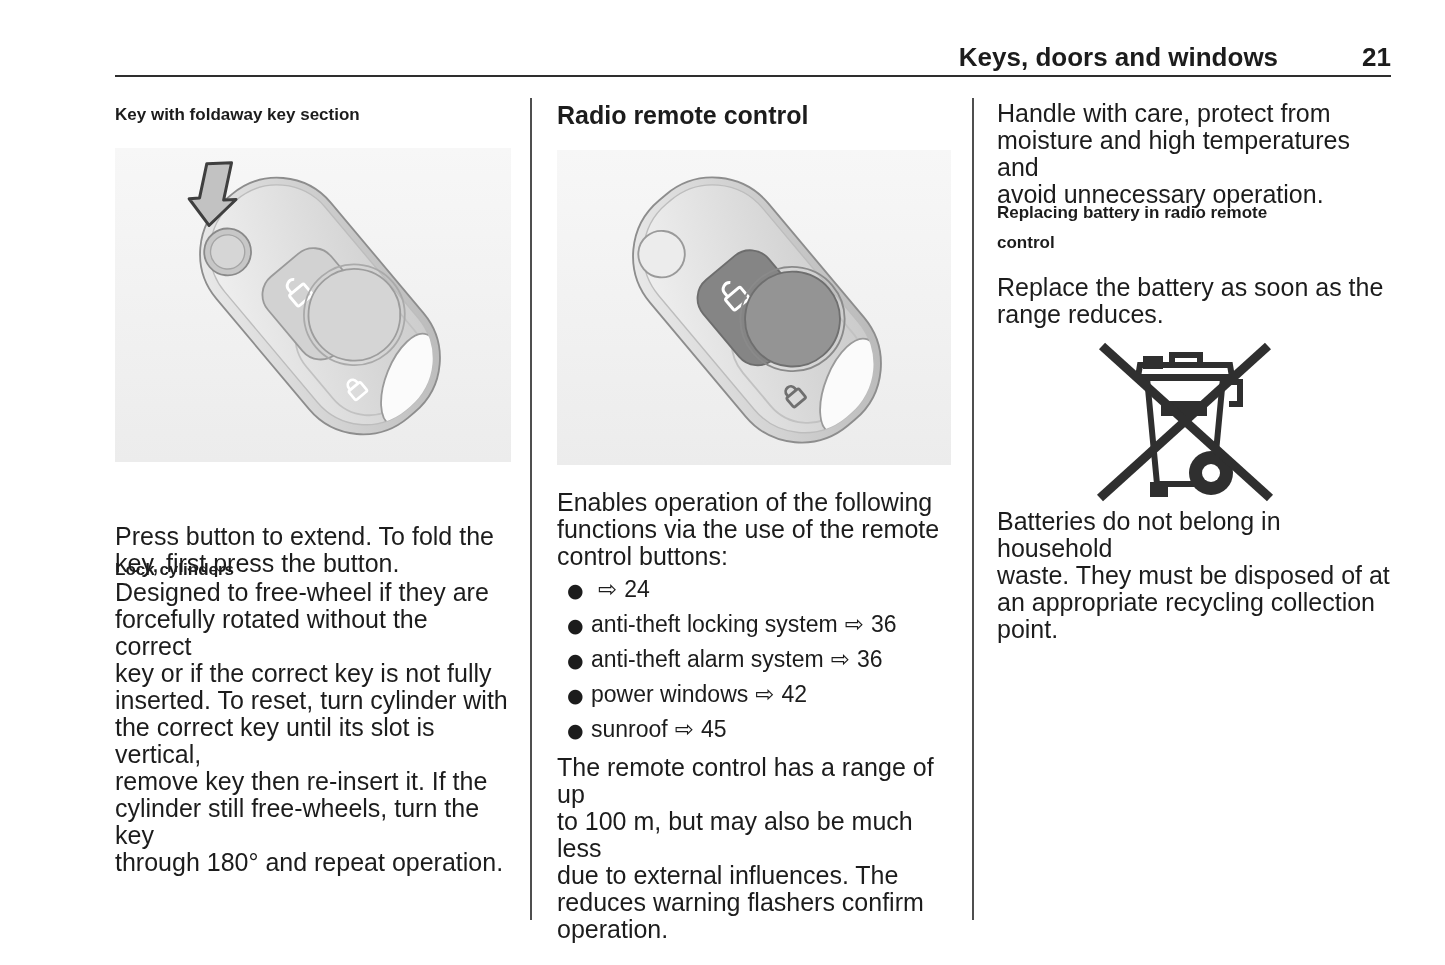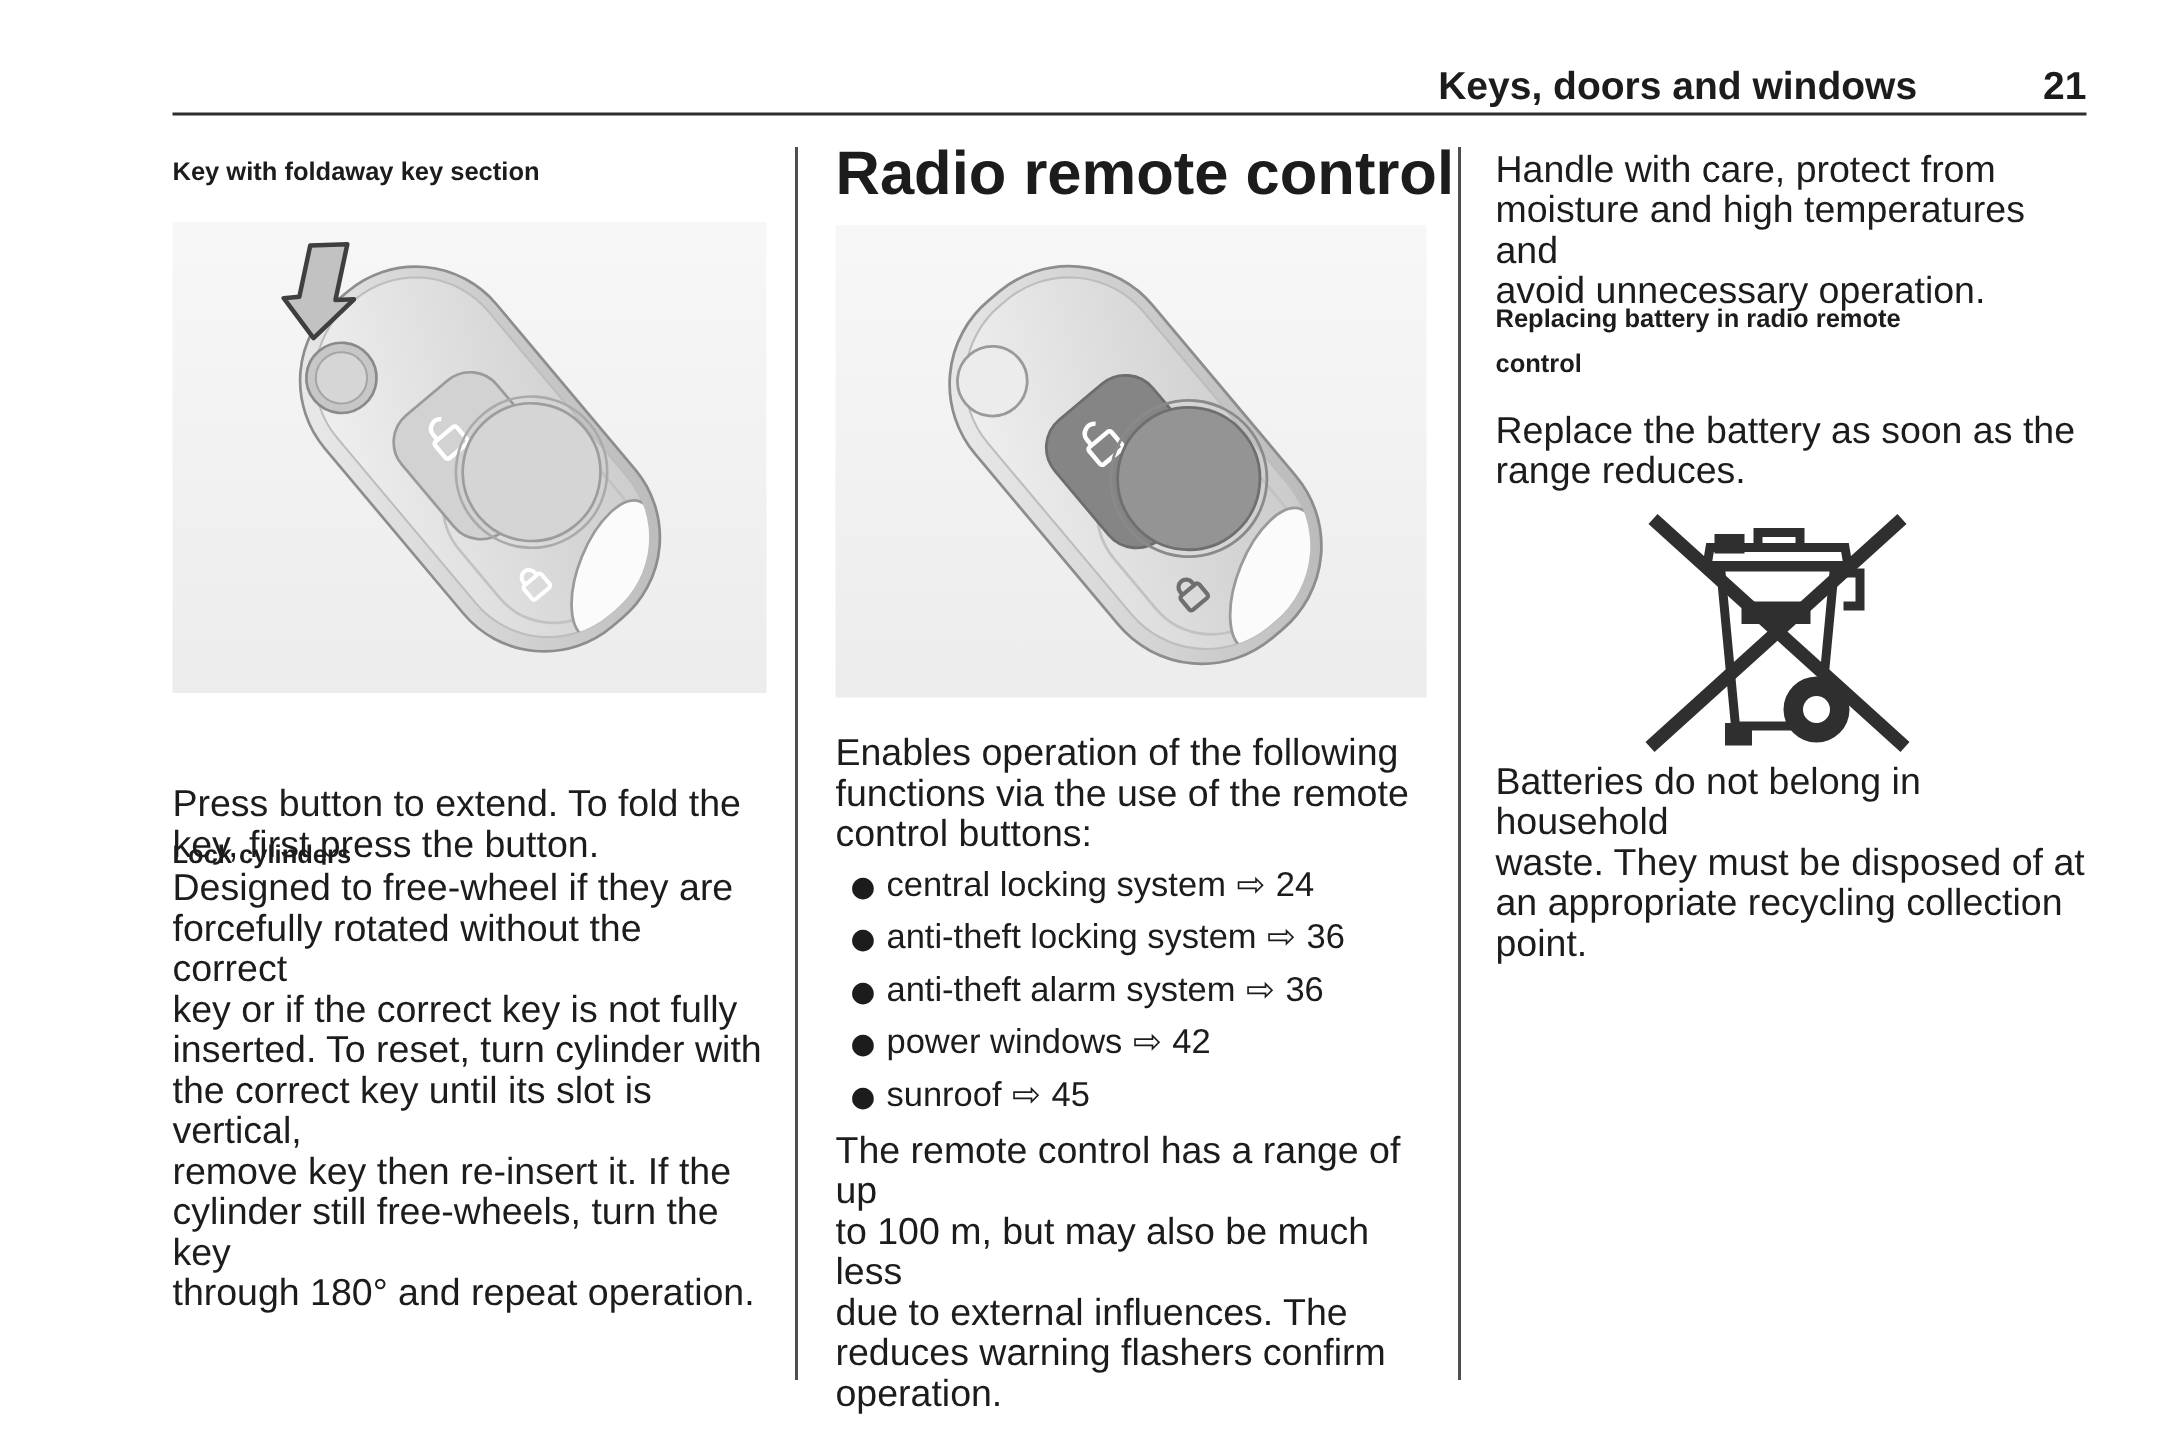--- a/index.html
+++ b/index.html
@@ -14,21 +14,21 @@
             font-weight:bold; font-size:26px; line-height:30px; }
   .header .pagenum { display:inline-block; margin-left:84px; }
   .rule { position:absolute; top:75px; left:115px; width:1276px; height:2px; background:#2e2e2e; }
   .vsep { position:absolute; top:98px; height:822px; width:2px; background:#4f4f4f; }
   .vsep.s1 { left:530px; } .vsep.s2 { left:972px; }
   .col { position:absolute; top:0; }
   .col1 { left:115px; width:396px; }
   .col2 { left:557px; width:394px; }
   .col3 { left:997px; width:394px; }
   .col > * { position:absolute; left:0; }
-  h1 { font-size:41px; line-height:34px; font-weight:bold; white-space:pre; }
+  h1 { font-size:25px; line-height:34px; font-weight:bold; white-space:pre; }
   h2 { font-size:17px; line-height:30px; font-weight:bold; white-space:pre-line; }
   p  { font-size:25px; line-height:27px; white-space:pre-line; }
   figure { background:linear-gradient(180deg,#f7f7f7,#ececec); }
   .fig1 { top:148px; width:396px; height:314px; }
   .fig2 { top:150px; width:394px; height:315px; }
   .fig3 { top:332px; left:93px; width:190px; height:172px; background:#fff; }
   .list { top:576px; width:394px; list-style:none; }
   .list li { display:flex; align-items:baseline; height:35px; font-size:23px; }
   .bullet { width:34px; padding-left:10px; font-size:19px; font-family:"DejaVu Sans",sans-serif; }
   .ref-arrow { font-family:"DejaVu Sans",sans-serif; font-size:23px; margin:0 7px 0 7px; }
@@ -149,21 +149,20 @@
       </svg>
     </figure>
 
     <p class="c2-p1">Enables operation of the following
 functions via the use of the remote
 control buttons:</p>
 
     <ul class="list">
       <li>
         <span class="bullet">●</span>
-        <span>central locking system</span>
         <span class="ref-arrow">⇨</span>
         <span>24</span>
       </li>
       <li>
         <span class="bullet">●</span>
         <span>anti-theft locking system</span>
         <span class="ref-arrow">⇨</span>
         <span>36</span>
       </li>
       <li>

